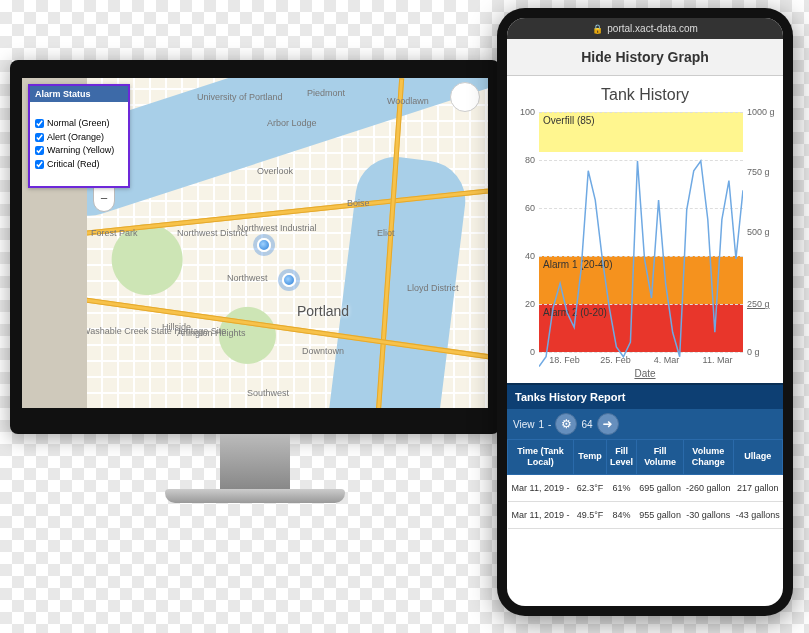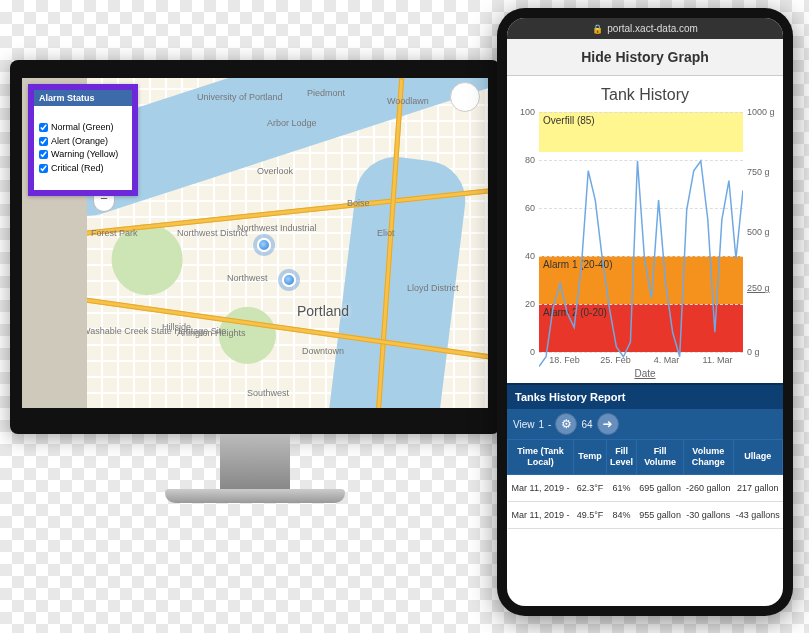--- a/index.html
+++ b/index.html
@@ -41,23 +41,23 @@
 }
 .monitor-stand-base {
   width: 180px; height: 14px; margin: 0 auto;
   background: linear-gradient(#ccc, #999);
   border-radius: 4px 4px 10px 10px;
 }
 
 
 .alarm-panel {
   position: absolute; top: 6px; left: 6px;
-  width: 110px;
+  width: 102px;
   background: #fff;
-  border: 6px solid #6d28d9;
+  border: 2px solid #6d28d9;
   font-size: 9px;
   box-shadow: 0 1px 4px rgba(0,0,0,.25);
   z-index: 30;
 }
 .alarm-panel-header {
   background: #3d6aa8; color: #fff;
   padding: 3px 5px; font-weight: bold;
 }
 .alarm-panel-body { padding: 15px 5px; line-height: 1.5; }
 .alarm-row { display: flex; align-items: center; gap: 3px; }
@@ -339,21 +339,21 @@
           <div class="y-tick-l" style="top: 192px;">20</div>
           <div class="chart-hline" style="top: 144px;"></div>
           <div class="y-tick-l" style="top: 144px;">40</div>
           <div class="chart-hline" style="top: 96px;"></div>
           <div class="y-tick-l" style="top: 96px;">60</div>
           <div class="chart-hline" style="top: 48px;"></div>
           <div class="y-tick-l" style="top: 48px;">80</div>
           <div class="chart-hline" style="top: 0px;"></div>
           <div class="y-tick-l" style="top: 0px;">100</div>
           <div class="y-tick-r" style="top: 240px;">0 g</div>
-          <div class="y-tick-r" style="top: 176px; text-decoration: underline;">250 g</div>
+          <div class="y-tick-r" style="top: 192px; text-decoration: underline;">250 g</div>
           <div class="y-tick-r" style="top: 120px;">500 g</div>
           <div class="y-tick-r" style="top: 60px;">750 g</div>
           <div class="y-tick-r" style="top: 0px;">1000 g</div>
           <div class="x-tick" style="left: 12.5%;">18. Feb</div>
           <div class="x-tick" style="left: 37.5%; text-align: center;">25. Feb</div>
           <div class="x-tick" style="left: 62.5%;">4. Mar</div>
           <div class="x-tick" style="left: 87.5%;">11. Mar</div>
           <svg class="chart-line" viewBox="0 0 100 240" preserveAspectRatio="none">
             <polyline points="0,124.80000000000001 3.4482758620689653,120 6.896551724137931,96 10.344827586206897,84 13.793103448275861,98.4 17.24137931034483,105.6 20.689655172413794,76.79999999999998 24.137931034482758,28.80000000000001 27.586206896551722,43.20000000000002 31.03448275862069,72 34.48275862068966,96 37.93103448275862,115.19999999999999 41.37931034482759,120 44.827586206896555,112.8 48.275862068965516,24 51.724137931034484,72 55.172413793103445,91.19999999999999 58.620689655172406,43.20000000000002 62.06896551724138,84 65.51724137931035,108 68.96551724137932,120 72.41379310344827,48 75.86206896551724,28.80000000000001 79.3103448275862,24 82.75862068965517,52.79999999999998 86.20689655172413,108 89.65517241379311,52.79999999999998 93.10344827586206,33.599999999999994 96.55172413793103,72 100,38.400000000000006" fill="none" stroke="#6fa9e3" stroke-width="1.5" vector-effect="non-scaling-stroke"></polyline>
           </svg>

